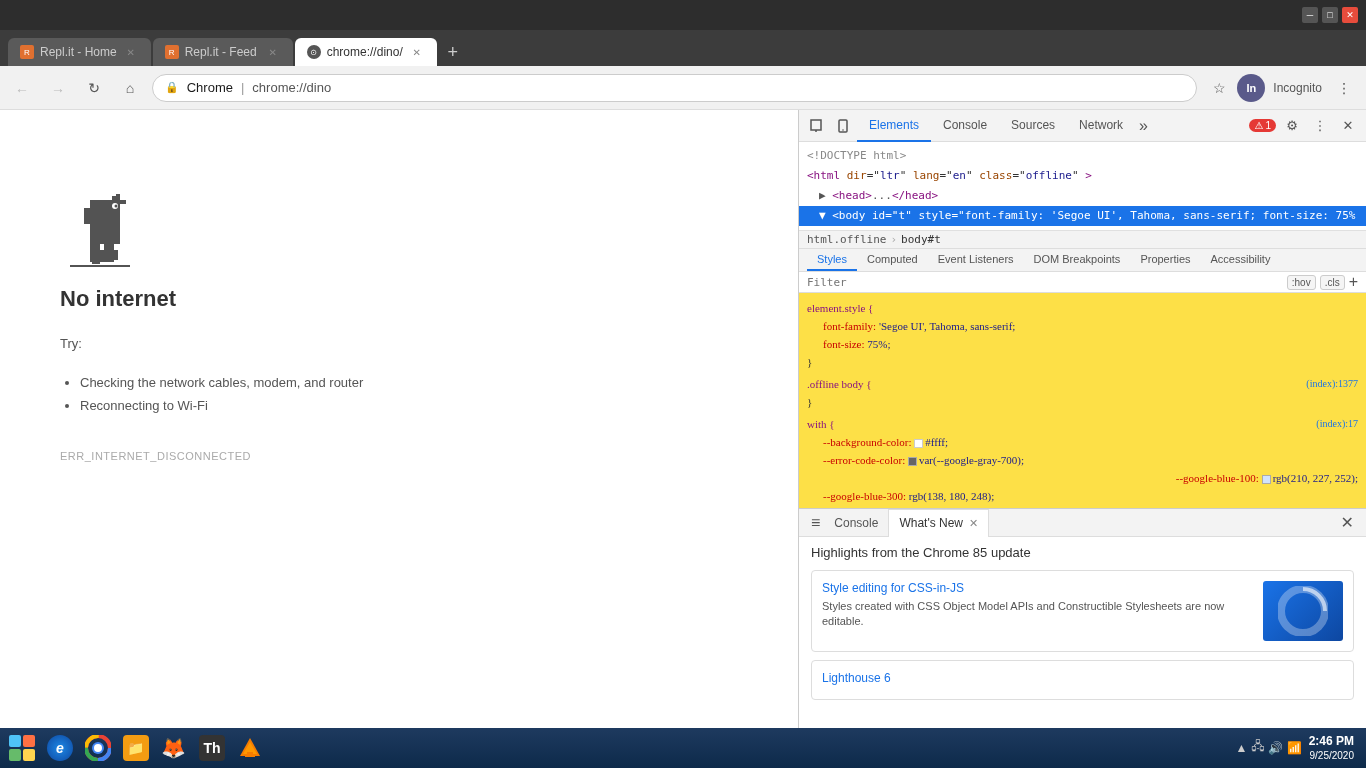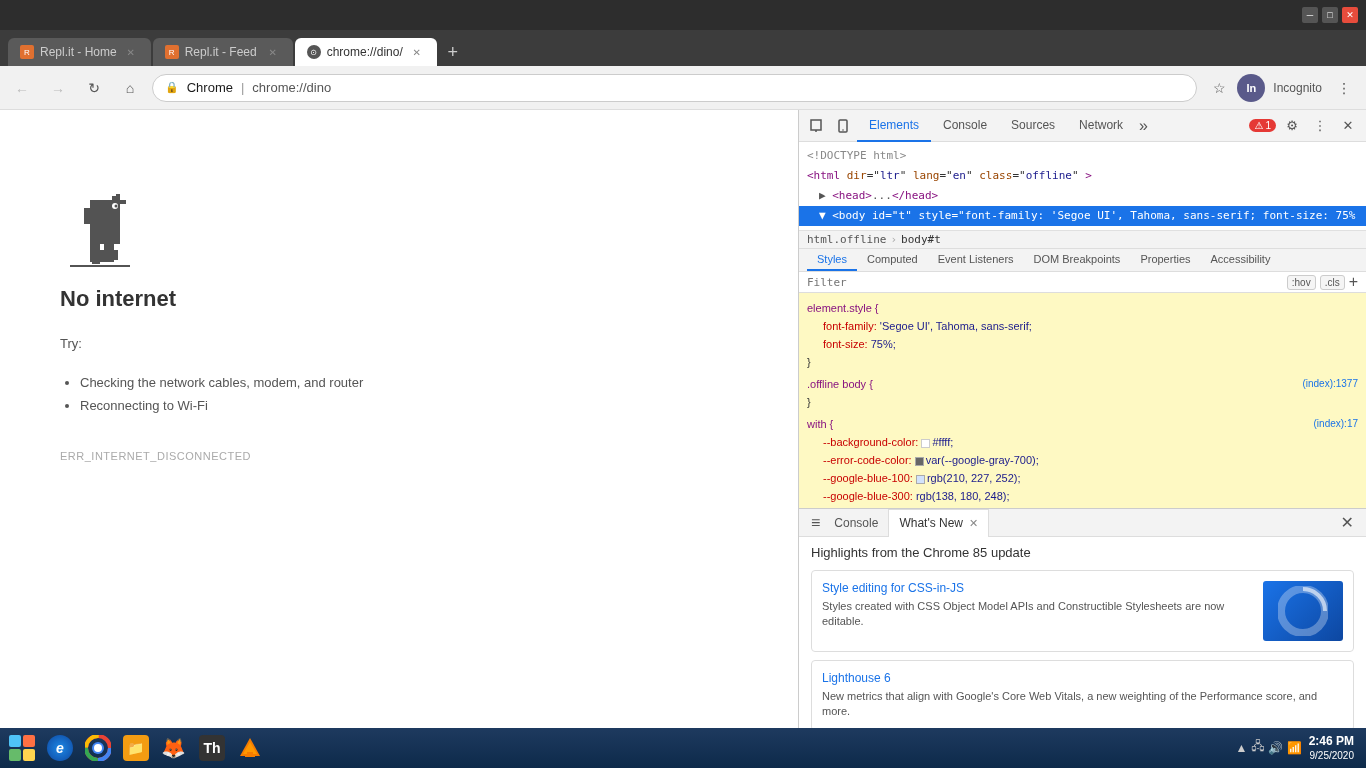--- a/index.html
+++ b/index.html
@@ -311,24 +311,24 @@
       background: #f5f5f5;
     }
     .plus-btn {
       font-size: 16px; color: #555; cursor: pointer; line-height: 1;
     }
 
     
     .css-code-area {
       flex: 1;
       overflow-y: auto;
-      font-family: Liberation Sans, sans-serif;
+      font-family: Liberation Serif, serif;
       font-size: 11px;
       padding: 4px 0;
-      background: #fef9c3;
+      background: #fde047;
     }
     .css-rule {
       padding: 2px 8px;
       line-height: 18px;
     }
     .css-source {
       float: right;
       color: #1a73e8;
       text-decoration: none;
       font-size: 10px;
@@ -672,21 +672,21 @@
               <a class="css-source">(index):17</a>
             </div>
             <div style="padding-left:16px;">
               <span class="css-prop" style="padding-left:0">--background-color:</span>
               <span class="css-val"> <span class="color-swatch" style="background:#fff; border:1px solid #ccc;"></span>#ffff;</span>
             </div>
             <div style="padding-left:16px;">
               <span class="css-prop" style="padding-left:0">--error-code-color:</span>
               <span class="css-val"> <span class="color-swatch" style="background:#666;"></span>var(--google-gray-700);</span>
             </div>
-            <div style="padding-left:16px;">
+            <div style="padding-left:16px;text-align:right;">
               <span class="css-prop" style="padding-left:0">--google-blue-100:</span>
               <span class="css-val"> <span class="color-swatch" style="background:rgb(210,227,252);"></span>rgb(210, 227, 252);</span>
             </div>
             <div style="padding-left:16px;">
               <span class="css-prop" style="padding-left:0">--google-blue-300:</span>
               <span class="css-val"> rgb(138, 180, 248);</span>
             </div>
 
           </div>
         </div>
@@ -716,21 +716,20 @@
                 <div class="whats-new-card-img">
                   <svg width="50" height="50" viewBox="0 0 50 50">
                     <circle cx="25" cy="25" r="22" fill="none" stroke="rgba(255,255,255,0.3)" stroke-width="8"></circle>
                     <path d="M25 3 A22 22 0 0 1 47 25" fill="none" stroke="rgba(255,255,255,0.6)" stroke-width="4"></path>
                   </svg>
                 </div>
               </div>
               <div class="whats-new-card">
                 <div class="whats-new-card-text">
                   <h4>Lighthouse 6</h4>
-                  <p>New metrics that align with Google's Core Web Vitals, a new weighting of the Performance score, and more.</p>
                 </div>
               </div>
             </div>
           </div>
         </div>
       </div>
 
     </div>
   </div>
 

